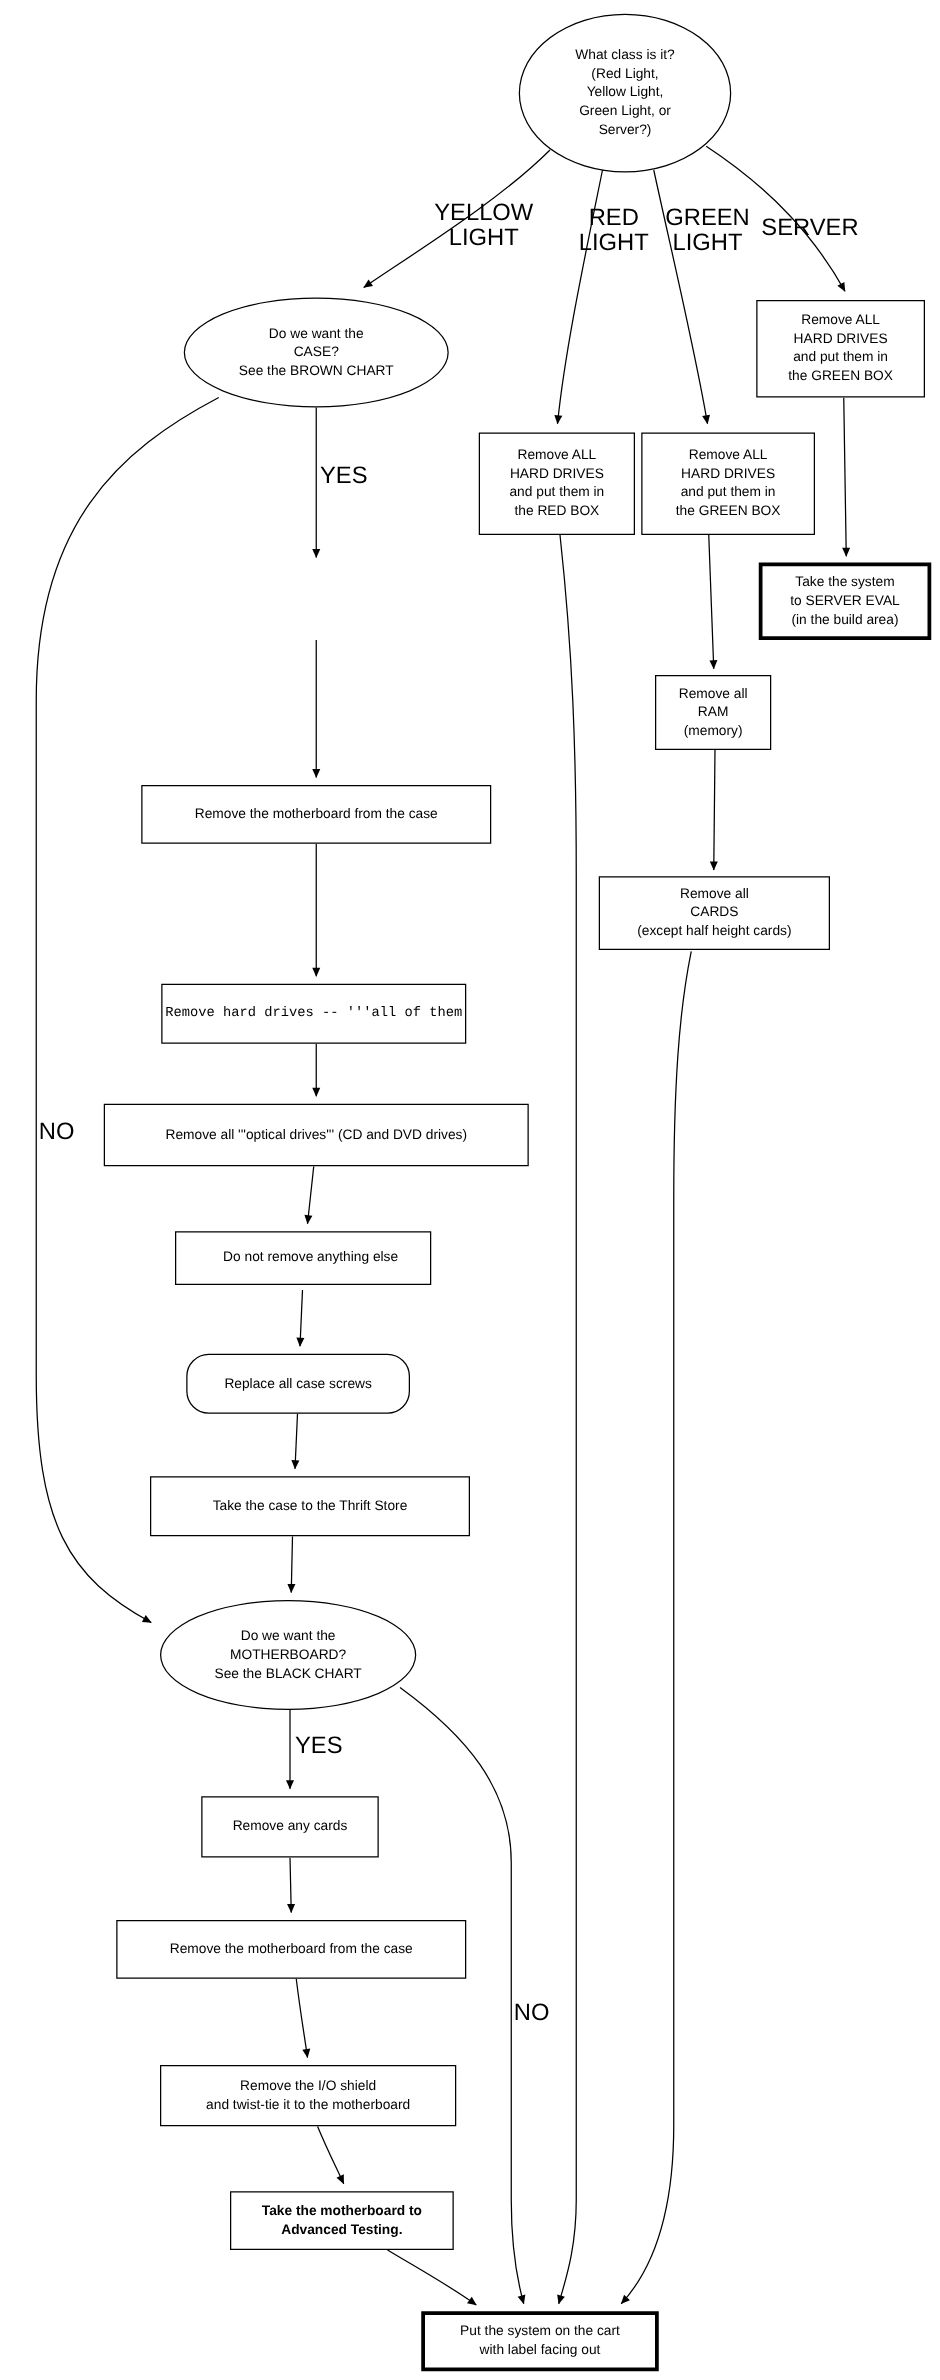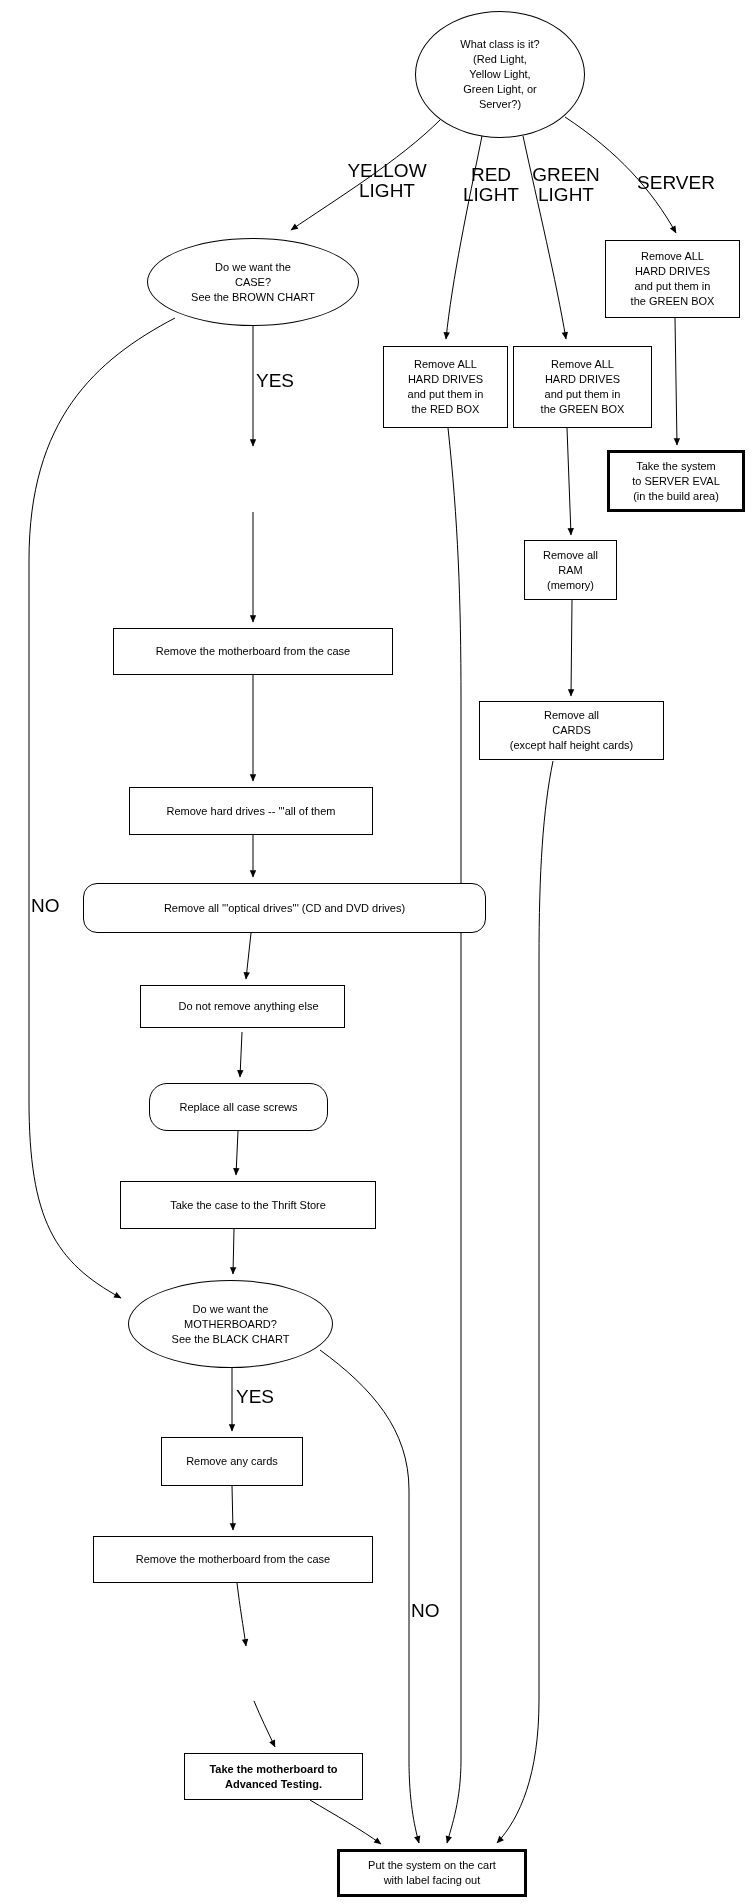--- a/index.html
+++ b/index.html
@@ -104,55 +104,57 @@
   <div class="node" style="left:524px;top:540px;width:93px;height:60px;">Remove all
 RAM
 (memory)</div>
 
   <div class="node" style="left:113px;top:628px;width:280px;height:47px;">Remove the motherboard from the case</div>
 
   <div class="node" style="left:479px;top:701px;width:185px;height:59px;">Remove all
 CARDS
 (except half height cards)</div>
 
-  <div class="node" style="left:129px;top:787px;width:244px;height:48px;">Remove hard drives -- '''all of them</div>
+  <div class="node" style="left:129px;top:787px;width:244px;height:48px;font-family:Liberation Mono, monospace;">Remove hard drives -- '''all of them</div>
 
-  <div class="node" style="left:83px;top:883px;width:403px;height:50px;border-radius:14px;">Remove all '''optical drives''' (CD and DVD drives)</div>
+  <div class="node" style="left:83px;top:883px;width:340px;height:50px;">Remove all '''optical drives''' (CD and DVD drives)</div>
 
   <div class="node" style="left:140px;top:985px;width:205px;height:43px;padding-left:12px;">Do not remove anything else</div>
 
   <div class="node" style="left:149px;top:1083px;width:179px;height:48px;border-radius:18px;">Replace all case screws</div>
 
   <div class="node" style="left:120px;top:1181px;width:256px;height:48px;">Take the case to the Thrift Store</div>
 
   <div class="node ellipse" style="left:128px;top:1280px;width:205px;height:88px;">Do we want the
 MOTHERBOARD?
 See the BLACK CHART</div>
 
   <div class="node" style="left:161px;top:1437px;width:142px;height:49px;">Remove any cards</div>
 
   <div class="node" style="left:93px;top:1536px;width:280px;height:47px;">Remove the motherboard from the case</div>
 
+  <div class="node" style="left:128px;top:1652px;width:237px;height:49px;">Remove the I/O shield
+and twist-tie it to the motherboard</div>
 
   <div class="node" style="left:184px;top:1753px;width:179px;height:47px;font-weight:bold;">Take the motherboard to
 Advanced Testing.</div>
 
   <div class="node bold" style="left:337px;top:1849px;width:190px;height:48px;">Put the system on the cart
 with label facing out</div>
 
   <div class="edge-label" style="left:345px;top:161px;width:84px;">YELLOW
 LIGHT</div>
 
   <div class="edge-label" style="left:458px;top:165px;width:66px;">RED
 LIGHT</div>
 
   <div class="edge-label" style="left:528px;top:165px;width:76px;">GREEN
 LIGHT</div>
 
-  <div class="edge-label" style="left:633px;top:173px;width:86px;">SERVER</div>
+  <div class="edge-label" style="left:605px;top:173px;width:86px;">SERVER</div>
 
   <div class="edge-label" style="left:256px;top:371px;">YES</div>
 
   <div class="edge-label" style="left:31px;top:896px;">NO</div>
 
   <div class="edge-label" style="left:236px;top:1387px;">YES</div>
 
   <div class="edge-label" style="left:411px;top:1601px;">NO</div>
 
 </div>

